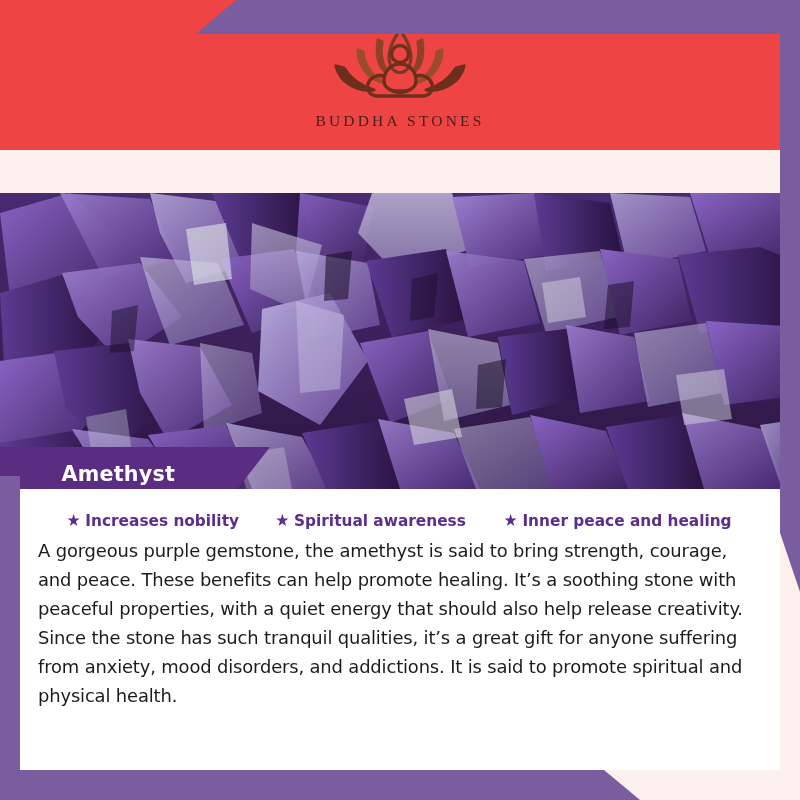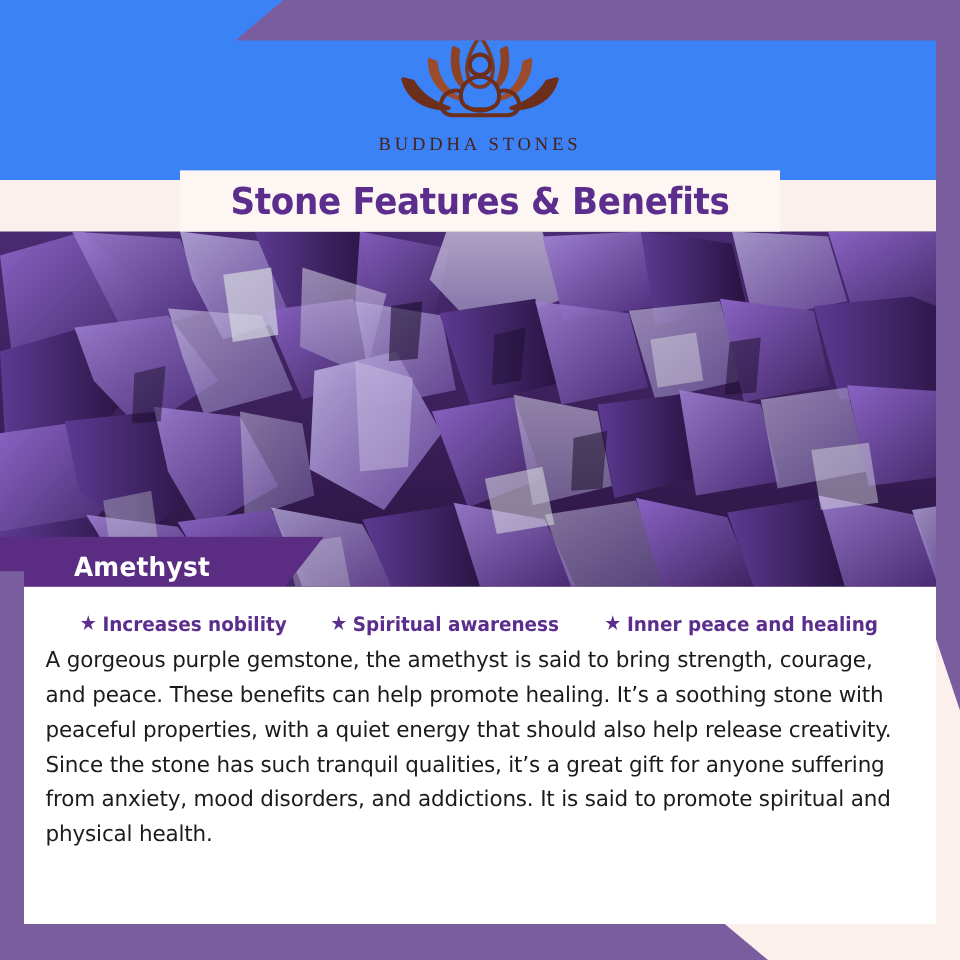--- a/index.html
+++ b/index.html
@@ -31,21 +31,21 @@
   }
   .frame-left{
     position:absolute;left:0;bottom:0;width:20px;height:324px;
     background:#7a5d9e;
     z-index:5;
   }
 
   
   .logo-band{
     position:absolute;left:0;top:0;width:800px;height:150px;
-    background:#3b82f6;z-index:2;
+    background:#ef4444;z-index:2;
     display:flex;flex-direction:column;align-items:center;justify-content:flex-start;
   }
   .logo-mark{margin-top:24px;width:180px;height:84px;display:block;}
   .logo-word{
     margin-top:4px;
     font-family:"Liberation Serif", serif;
     font-size:15.5px;letter-spacing:3.2px;color:#4a2119;
     font-weight:400;
   }
 
@@ -233,23 +233,20 @@
         <path d="M154 42 C150 58 134 68 116 66 C130 62 140 54 146 44 Z" fill="#6d2f1c" stroke="#6d2f1c"></path>
       </g>
       <circle cx="90" cy="30" r="8.5" fill="none" stroke="#6d2f1c" stroke-width="3.4"></circle>
       <path d="M90 40 C80 40 74 48 74 56 C74 62 78 66 84 67 L96 67 C102 66 106 62 106 56 C106 48 100 40 90 40 Z" fill="none" stroke="#6d2f1c" stroke-width="3.4"></path>
       <path d="M74 52 C66 50 60 54 58 60 C56 66 60 72 68 72 L112 72 C120 72 124 66 122 60 C120 54 114 50 106 52" fill="none" stroke="#6d2f1c" stroke-width="3.4"></path>
       <path d="M78 64 C84 70 96 70 102 64" fill="none" stroke="#6d2f1c" stroke-width="3"></path>
     </svg>
     <div class="logo-word">BUDDHA STONES</div>
   </div>
 
-  <div class="title-banner">
-    <div class="title-text">Stone Features &amp; Benefits</div>
-  </div>
 
   <div class="stone-label">
     <span class="stone-label-text">Amethyst</span>
   </div>
 
   <div class="content">
     <div class="content-inner">
 
       <div class="bullets">
         <div class="bullet">

